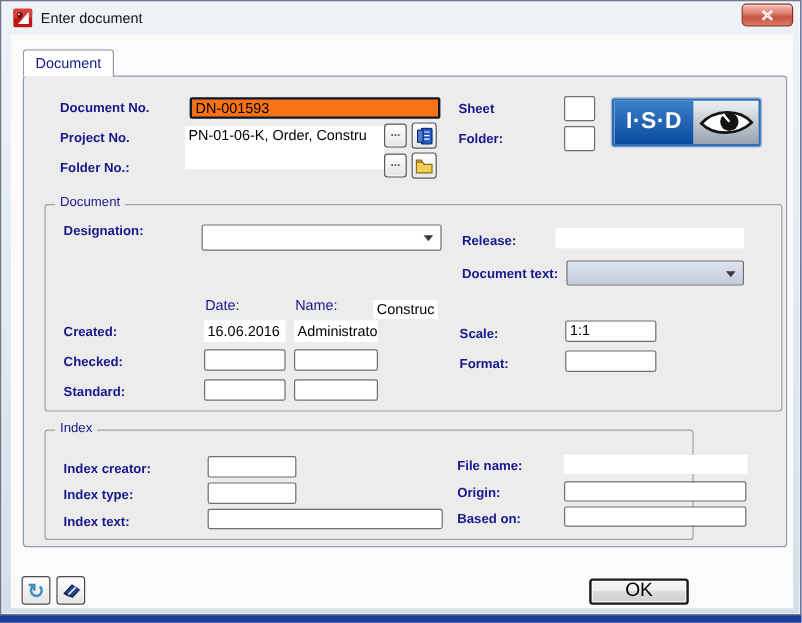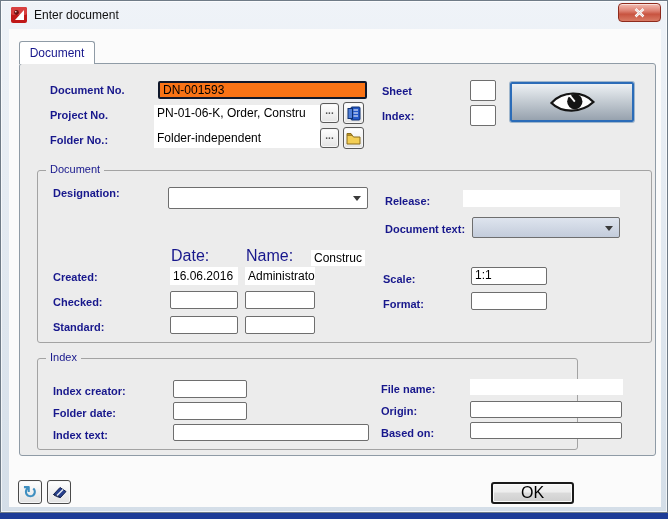--- a/index.html
+++ b/index.html
@@ -21,21 +21,21 @@
   
   .client { position:absolute; left:8px; top:28px; width:652px; height:478px; background:#FBFBFB; }
 
   .tab { position:absolute; left:10px; top:12px; width:76px; height:23px; background:#FFF;
          border:1px solid #8F9BA6; border-bottom:none; border-radius:3px 3px 0 0;
          font-size:12px; color:#17178C; text-align:center; line-height:22px; z-index:3; cursor:pointer; }
   .tab-page { position:absolute; left:10px; top:34px; width:637px; height:393px; background:#ECECEC;
               border:1px solid #8F9BA6; border-radius:3px; z-index:2; }
 
   .lbl { position:absolute; font-size:11px; font-weight:bold; color:#17178C; white-space:nowrap; }
-  .hdr { position:absolute; font-size:16px; color:#17178C; white-space:nowrap; }
+  .hdr { position:absolute; font-size:12px; color:#17178C; white-space:nowrap; }
   .flat { position:absolute; background:#FFF; font-size:12px; color:#000; line-height:17px;
           padding-left:3px; white-space:nowrap; overflow:hidden; }
   .boxed { position:absolute; background:#FFF; border:1px solid #6E6E6E; border-radius:2px;
            font-size:12px; color:#000; padding-left:3px; white-space:nowrap; overflow:hidden; }
   .hl { background:#f97316; border:2px solid #0f172a; }
 
   .combo { position:absolute; background:#FFF; border:1px solid #6E6E6E; border-radius:2px; cursor:pointer; }
   .combo.tinted { background:linear-gradient(#DEE4EE,#C3CCDB); }
   .combo .arrow { position:absolute; right:6px; top:50%; margin-top:-2px; width:0; height:0;
                   border-left:4px solid transparent; border-right:4px solid transparent;
@@ -108,20 +108,21 @@
       <div class="tab">Document</div>
 
       <div class="tab-page">
 
         <span class="lbl" style="left:30px; top:20px;">Document No.</span>
         <div class="boxed hl" style="left:138px; top:17px; width:209px; height:18px;">DN-001593</div>
         <span class="lbl" style="left:362px; top:21px;">Sheet</span>
         <div class="boxed" style="left:450px; top:16px; width:26px; height:21px;"></div>
 
         <div class="logo">
+          <div class="logo-blue">I·S·D</div>
           <div class="logo-eye">
             <svg width="46" height="28" viewBox="0 0 48 30">
               <path d="M2 16 C14 3 36 3 47 15 C34 27 13 27 2 16 Z" fill="#FDFDFD" stroke="#141414" stroke-width="2.4"></path>
               <circle cx="27" cy="14.5" r="8.2" fill="#141414"></circle>
               <line x1="27" y1="14.5" x2="21.5" y2="8" stroke="#FFFFFF" stroke-width="2"></line>
               <circle cx="22" cy="8.5" r="1.4" fill="#FFFFFF"></circle>
             </svg>
           </div>
         </div>
 
@@ -130,25 +131,24 @@
         <div class="small-btn" style="left:300px; top:39px;">...</div>
         <div class="icon-btn" style="left:323px; top:38px;">
           <svg width="14" height="15" viewBox="0 0 14 15">
             <rect x="4" y="1" width="9" height="13" rx="1" fill="#2458C8" stroke="#0E3070"></rect>
             <rect x="1" y="2.5" width="4.5" height="10" fill="#4F7ED8" stroke="#0E3070"></rect>
             <line x1="6.5" y1="4" x2="11" y2="4" stroke="#FFFFFF" stroke-width="1"></line>
             <line x1="6.5" y1="7" x2="11" y2="7" stroke="#FFFFFF" stroke-width="1"></line>
             <line x1="6.5" y1="10" x2="11" y2="10" stroke="#FFFFFF" stroke-width="1"></line>
           </svg>
         </div>
-        <span class="lbl" style="left:362px; top:46px;">Index:</span>
+        <span class="lbl" style="left:362px; top:46px;">Folder:</span>
         <div class="boxed" style="left:450px; top:41px; width:26px; height:21px;"></div>
 
         <span class="lbl" style="left:30px; top:70px;">Folder No.:</span>
-        <div class="flat" style="left:134px; top:66px; width:166px; height:18px;">Folder-independent</div>
         <div class="small-btn" style="left:300px; top:64px;">...</div>
         <div class="icon-btn" style="left:323px; top:63px;">
           <svg width="15" height="13" viewBox="0 0 15 13">
             <path d="M1 3 h5 l1.5 2 H14 v7 H1 Z" fill="#F3CE54" stroke="#8A6D1C"></path>
             <path d="M1 3 V1.5 h4 l1 1.5 Z" fill="#E8BC34" stroke="#8A6D1C"></path>
           </svg>
         </div>
 
         <div class="group" style="left:17px; top:106px; width:615px; height:173px;">
           <span class="group-title">Document</span>
@@ -187,21 +187,21 @@
           <span class="lbl" style="left:15px; top:150px;">Standard:</span>
           <div class="boxed" style="left:132px; top:145px; width:68px; height:18px;"></div>
           <div class="boxed" style="left:207px; top:145px; width:70px; height:18px;"></div>
         </div>
 
         <div class="group" style="left:17px; top:294px; width:541px; height:92px;">
           <span class="group-title">Index</span>
 
           <span class="lbl" style="left:15px; top:26px;">Index creator:</span>
           <div class="boxed" style="left:135px; top:21px; width:74px; height:18px;"></div>
-          <span class="lbl" style="left:15px; top:48px;">Folder date:</span>
+          <span class="lbl" style="left:15px; top:48px;">Index type:</span>
           <div class="boxed" style="left:135px; top:43px; width:74px; height:18px;"></div>
           <span class="lbl" style="left:15px; top:70px;">Index text:</span>
           <div class="boxed" style="left:135px; top:65px; width:196px; height:17px;"></div>
 
           <span class="lbl" style="left:343px; top:24px;">File name:</span>
           <div class="flat" style="left:432px; top:20px; width:153px; height:16px; line-height:16px;"></div>
           <span class="lbl" style="left:343px; top:46px;">Origin:</span>
           <div class="boxed" style="left:432px; top:42px; width:152px; height:17px;"></div>
           <span class="lbl" style="left:343px; top:68px;">Based on:</span>
           <div class="boxed" style="left:432px; top:63px; width:152px; height:17px;"></div>

